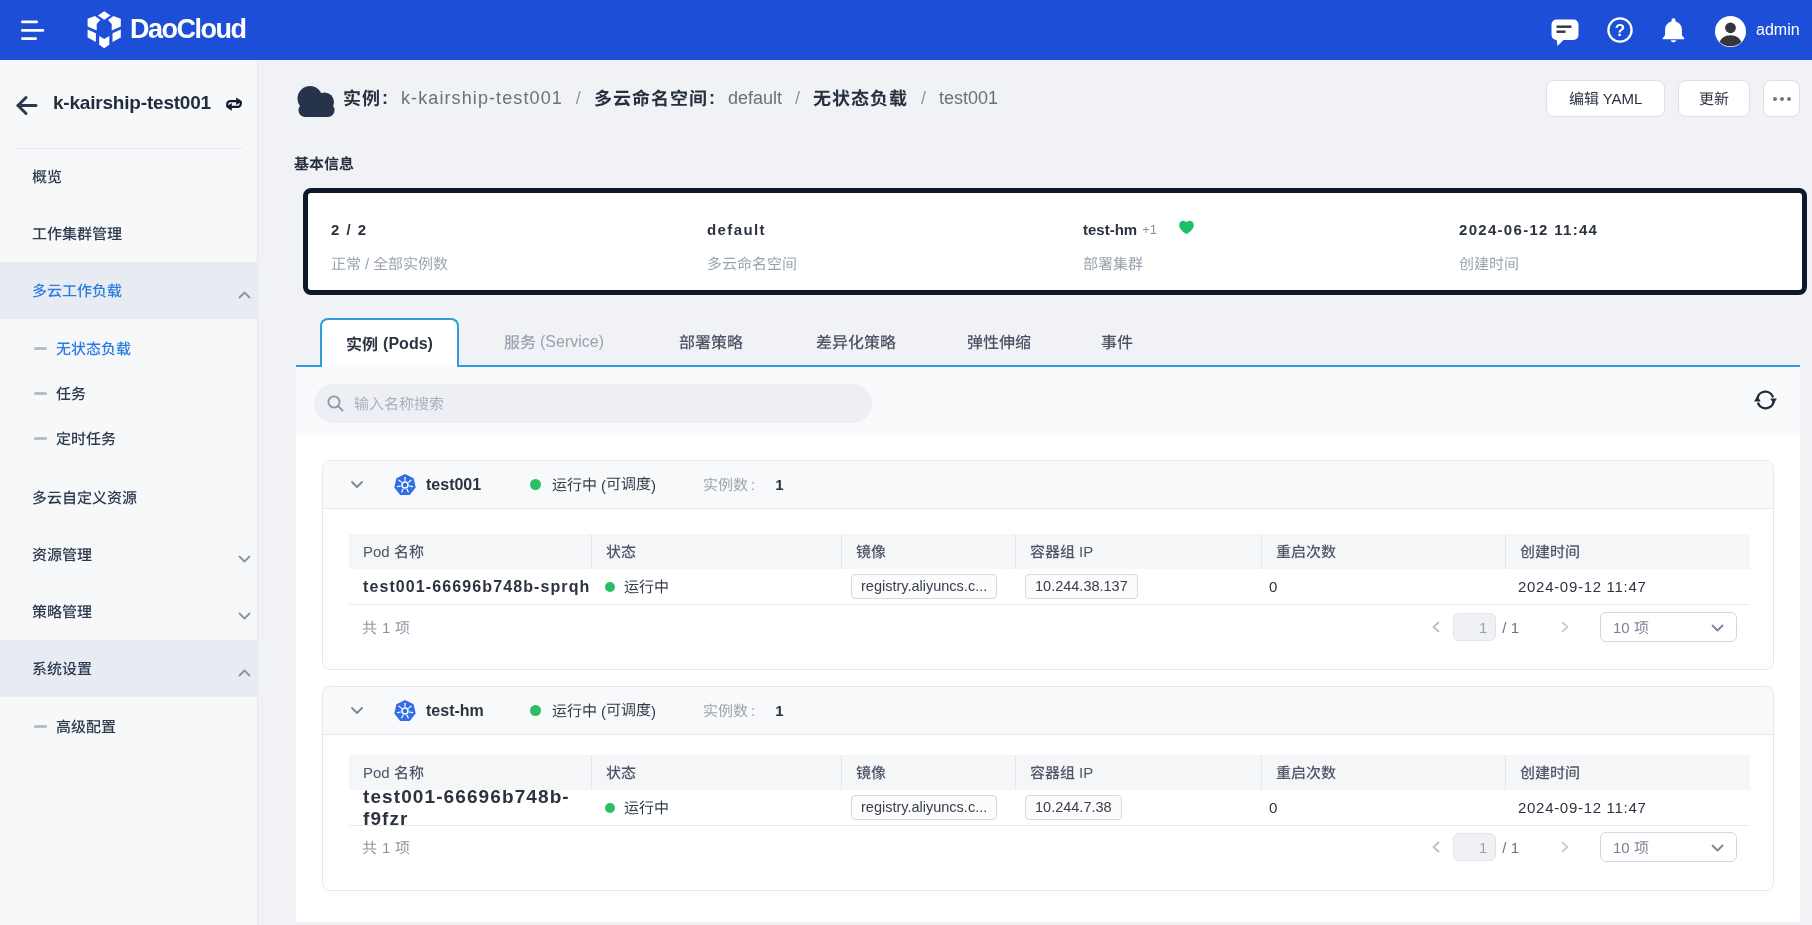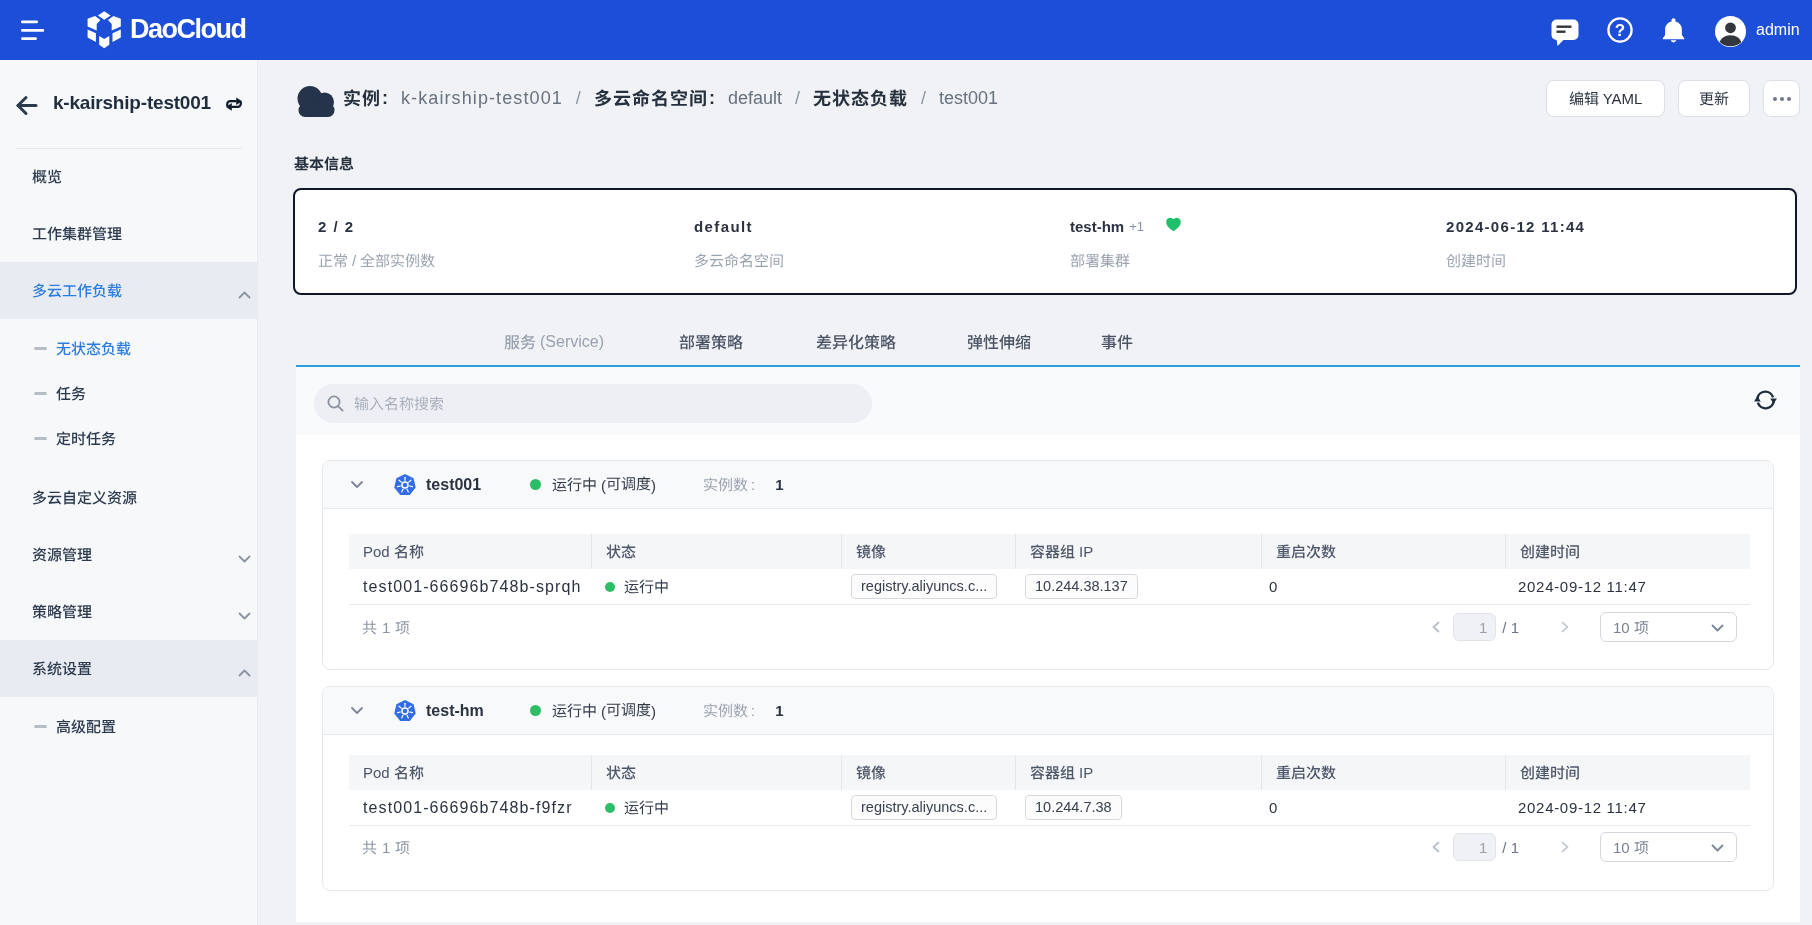--- a/index.html
+++ b/index.html
@@ -18,21 +18,21 @@
 .mi{position:absolute;left:0;width:257px;display:flex;align-items:center;color:#2c3a4e}
 .mi .t{margin-left:32px}
 .mi.active{background:#e8ecf2}
 .mi.blue{color:#2b7ce0}
 .mi .chev{position:absolute;right:19px}
 .sub{display:flex;align-items:center;color:#2c3a4e}
 .sub .dash{width:13px;height:3px;border-radius:2px;background:#b7bdc7;margin-left:34px}
 .sub .t{margin-left:9px}
 
 .btn{position:absolute;top:80px;height:37px;background:#fff;border:1px solid #dcdfe6;border-radius:8px;display:flex;align-items:center;justify-content:center;font-size:15px;color:#2b3340}
-#infocard{position:absolute;left:293px;top:188px;width:1504px;height:107px;background:#fff;border:2px solid #0f172a;border-radius:8px}
+#infocard{position:absolute;left:303px;top:188px;width:1504px;height:107px;background:#fff;border:5px solid #0f172a;border-radius:8px}
 .l1{position:absolute;top:28px;height:17px;display:flex;align-items:center;font-size:15px;font-weight:bold;color:#2b3340}
 .l2{position:absolute;top:62px;height:16px;display:flex;align-items:center;font-size:15px;color:#98a1ae}
 
 #tabline{position:absolute;left:296px;top:365px;width:1504px;height:2px;background:#2f9cdb}
 #activetab{position:absolute;left:320px;top:318px;width:139px;height:49px;background:#fff;border:2px solid #2f9cdb;border-bottom:none;border-radius:8px 8px 0 0;display:flex;align-items:center;justify-content:center;font-size:16px;font-weight:bold;color:#2b3340;z-index:3}
 .tab{position:absolute;top:318px;height:47px;display:flex;align-items:center;font-size:16px}
 
 #panel{position:absolute;left:296px;top:367px;width:1504px;height:555px;background:#fff}
 #toolbar{position:absolute;left:0;top:0;width:1504px;height:68px;background:#f8fafc}
 #search{position:absolute;left:18px;top:17px;width:558px;height:39px;border-radius:20px;background:#edeff4;display:flex;align-items:center}
@@ -421,20 +421,29 @@
             <use href="#g71" x="2000"></use>
             <use href="#g65" x="3000"></use>
           </g>
         </svg>
       </div>
       <svg class="abs" style="left:870px;top:26px" width="17" height="16" viewBox="0 0 17 16">
         <path fill="#1ec06a" d="M8.5 15.3C4.7 12.6 1.2 9.6 1.2 5.9A4.1 4.1 0 0 1 8.5 3.3 4.1 4.1 0 0 1 15.8 5.9c0 3.7-3.5 6.7-7.3 9.4z"></path>
       </svg>
     </div>
     <div id="tabline"></div>
+    <div id="activetab">
+      <svg class="zh" style="width:32.0px;height:16px;" viewBox="0 0 2000 1000.0" fill="currentColor">
+        <g transform="matrix(1,0,0,-1,0,880)">
+          <use href="#g32" x="0"></use>
+          <use href="#g33" x="1000"></use>
+        </g>
+      </svg>
+      <span style="margin-left:5px">(Pods)</span>
+    </div>
     <div class="tab flex" style="left:554px;transform:translateX(-50%);color:#99a2b0">
       <svg class="zh" style="width:32.0px;height:16px;" viewBox="0 0 2000 1000.0" fill="#99a2b0">
         <g transform="matrix(1,0,0,-1,0,880)">
           <use href="#g72" x="0"></use>
           <use href="#g16" x="1000"></use>
         </g>
       </svg>
       <span style="margin-left:4px">(Service)</span>
     </div>
     <div class="tab flex" style="left:711px;transform:translateX(-50%);color:#4a5364">
@@ -607,21 +616,21 @@
               <g transform="matrix(1,0,0,-1,0,880)">
                 <use href="#g106" x="0"></use>
                 <use href="#g107" x="1000"></use>
                 <use href="#g18" x="2000"></use>
                 <use href="#g108" x="3000"></use>
               </g>
             </svg>
           </div>
         </div>
         <div class="trow">
-          <div class="td" style="width:242px;font-weight:normal;font-size:16px;letter-spacing:1.1px">test001-66696b748b-sprqh</div>
+          <div class="td" style="width:242px;font-weight:bold;font-size:16px;letter-spacing:1.1px">test001-66696b748b-sprqh</div>
           <div class="td" style="width:250px">
             <span class="dot" style="width:10px;height:10px"></span>
             <span class="flex" style="margin-left:9px;color:#323b4a">
               <svg class="zh" style="width:45.0px;height:15px;" viewBox="0 0 3000 1000.0" fill="currentColor">
                 <g transform="matrix(1,0,0,-1,0,880)">
                   <use href="#g89" x="0"></use>
                   <use href="#g90" x="1000"></use>
                   <use href="#g91" x="2000"></use>
                 </g>
               </svg>
@@ -775,21 +784,21 @@
               <g transform="matrix(1,0,0,-1,0,880)">
                 <use href="#g106" x="0"></use>
                 <use href="#g107" x="1000"></use>
                 <use href="#g18" x="2000"></use>
                 <use href="#g108" x="3000"></use>
               </g>
             </svg>
           </div>
         </div>
         <div class="trow">
-          <div class="td" style="width:242px;font-weight:normal;font-size:16px;letter-spacing:1.1px">test001-66696b748b-f9fzr</div>
+          <div class="td" style="width:242px;font-weight:bold;font-size:19px;letter-spacing:1.1px">test001-66696b748b-f9fzr</div>
           <div class="td" style="width:250px">
             <span class="dot" style="width:10px;height:10px"></span>
             <span class="flex" style="margin-left:9px;color:#323b4a">
               <svg class="zh" style="width:45.0px;height:15px;" viewBox="0 0 3000 1000.0" fill="currentColor">
                 <g transform="matrix(1,0,0,-1,0,880)">
                   <use href="#g89" x="0"></use>
                   <use href="#g90" x="1000"></use>
                   <use href="#g91" x="2000"></use>
                 </g>
               </svg>

